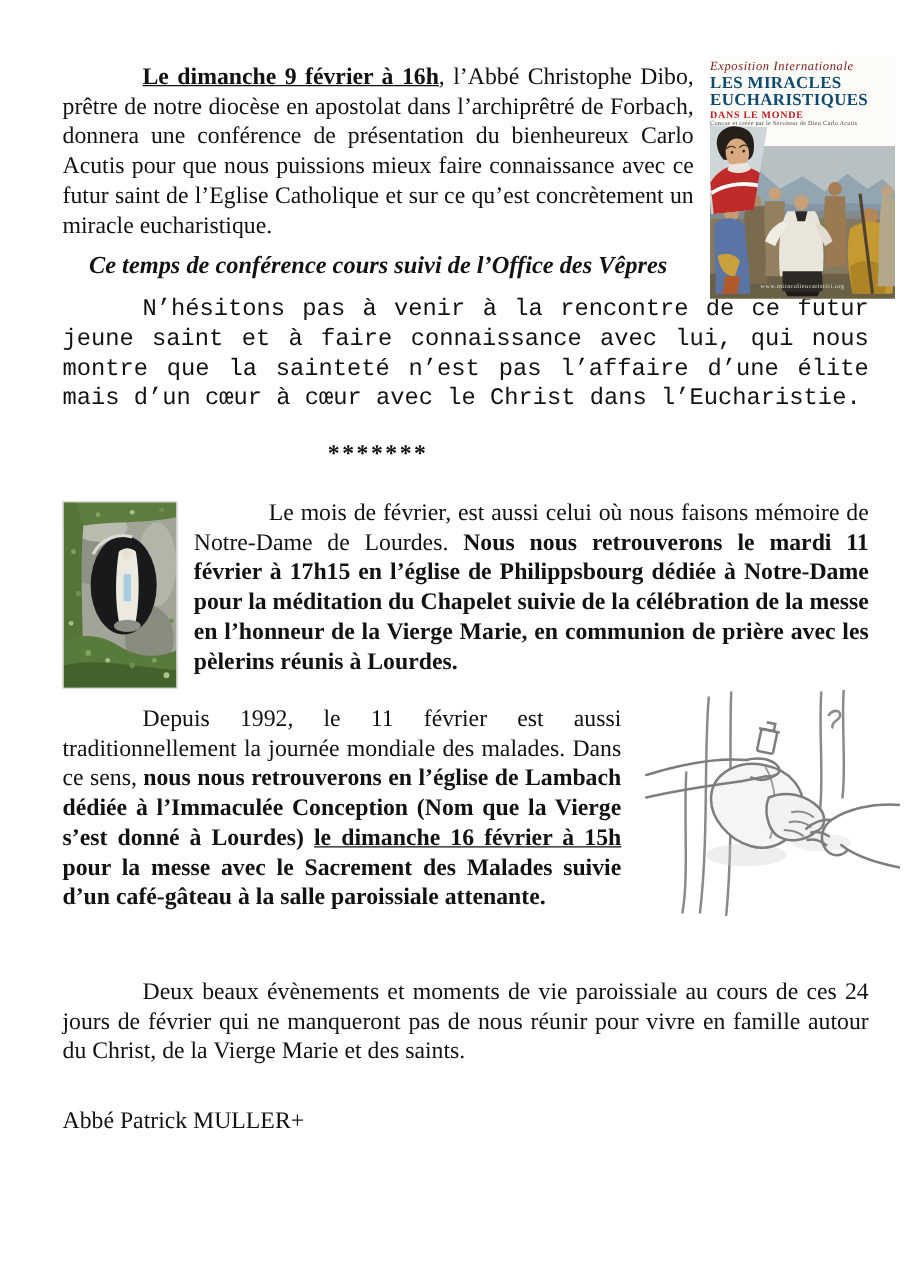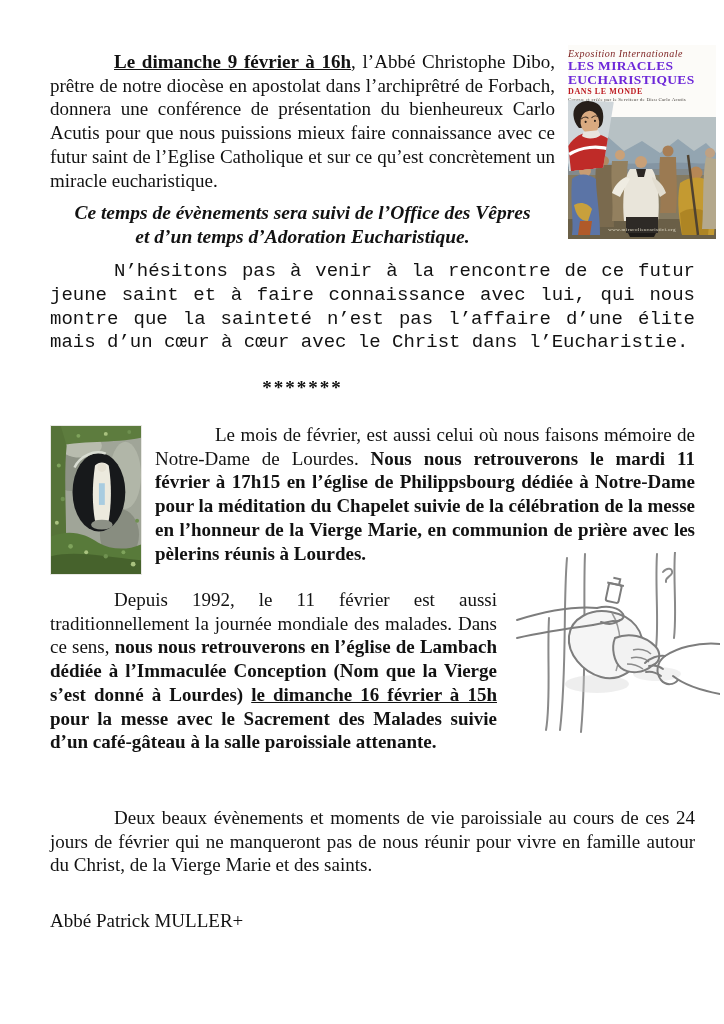--- a/index.html
+++ b/index.html
@@ -46,21 +46,21 @@
   .poster{
     position:absolute;left:568px;top:45px;width:148px;height:194px;
     background:#fcfbf8;overflow:hidden;
   }
   .poster-head{position:relative;text-align:left;padding-top:3px;z-index:2;}
   .poster-script{
     font-style:italic;font-size:10px;line-height:11px;color:#7a1c1c;
     letter-spacing:0.5px;
   }
   .poster-t1,.poster-t2{
-    font-weight:bold;font-size:13.5px;line-height:14px;color:#6d28d9;
+    font-weight:bold;font-size:13.5px;line-height:14px;color:#0c4a6e;
     letter-spacing:0.3px;
   }
   .poster-t3{font-weight:bold;font-size:8px;line-height:9px;color:#bd1a20;letter-spacing:0.6px;}
   .poster-sub{font-size:5px;line-height:7px;color:#4a4540;letter-spacing:0.2px;}
   .poster-painting{position:absolute;left:0;top:72px;width:148px;height:122px;}
   .poster-painting svg{display:block;width:100%;height:100%;}
   .poster-url{
     position:absolute;left:0;bottom:7px;width:100%;text-align:center;
     font-size:5px;color:#e3ddc9;letter-spacing:0.4px;z-index:3;
   }
@@ -173,22 +173,21 @@
         <path d="M95,26 h7 v6" stroke="#7d7d7d" stroke-width="2" fill="none"></path>
       </g>
     </svg>
   </div>
 
   <div class="flow">
 
     <p class="para para1"><span class="bu">Le dimanche 9 février à 16h</span><span>, l’Abbé Christophe Dibo, prêtre de notre diocèse en apostolat dans l’archiprêtré de Forbach, donnera une conférence de présentation du bienheureux Carlo Acutis pour que nous puissions mieux faire connaissance avec ce futur saint de l’Eglise Catholique et sur ce qu’est concrètement un miracle eucharistique.</span></p>
 
     <div class="italic-center">
-      <div>Ce temps de évènements sera suivi de l’Office des Vêpres</div>
-      <div>et d’un temps d’Adoration Eucharistique.</div>
+      <div>Ce temps de conférence cours suivi de l’Office des Vêpres</div>
     </div>
 
     <p class="para para-rencontre">N’hésitons pas à venir à la rencontre de ce futur jeune saint et à faire connaissance avec lui, qui nous montre que la sainteté n’est pas l’affaire d’une élite mais d’un cœur à cœur avec le Christ dans l’Eucharistie.</p>
 
     <div class="separator">*******</div>
 
     <div class="section-lourdes">
       <div class="lourdes-img">
         <svg viewBox="0 0 92 150" preserveAspectRatio="none" aria-hidden="true">
           <rect width="92" height="150" fill="#a0a598"></rect>

